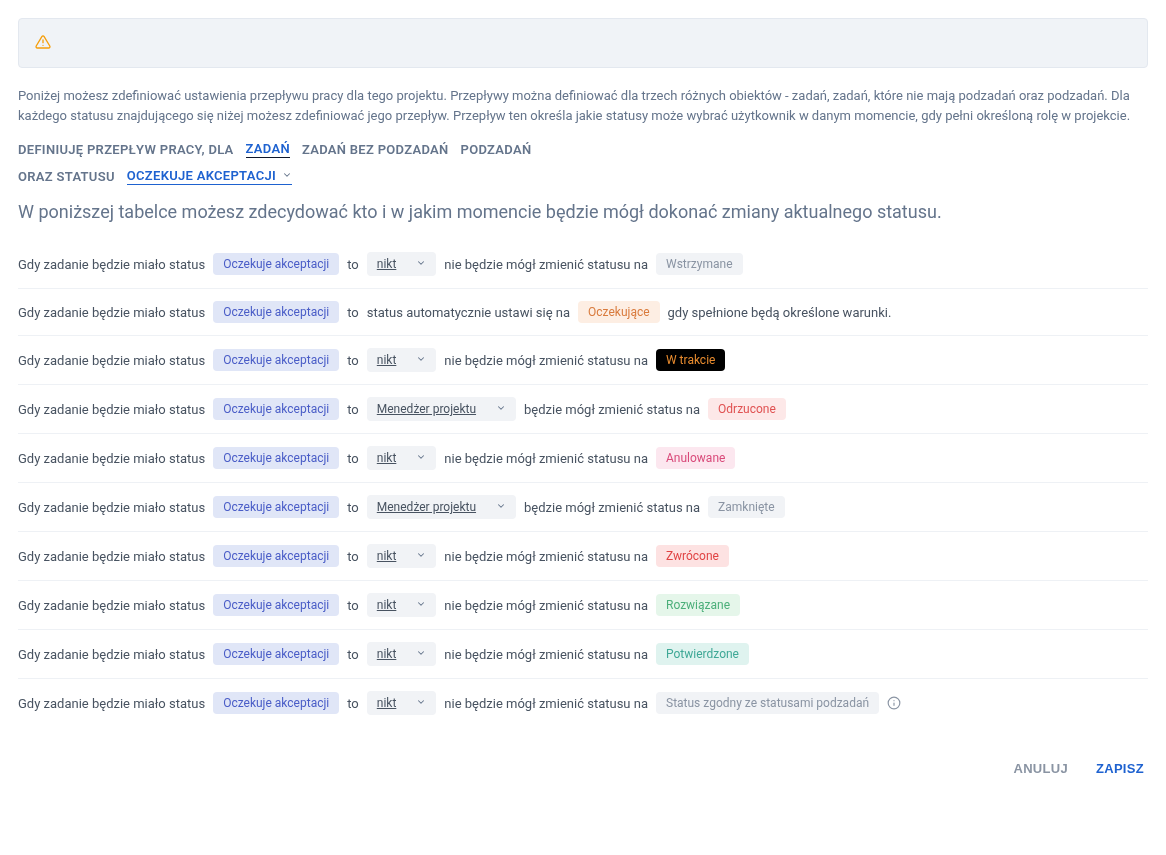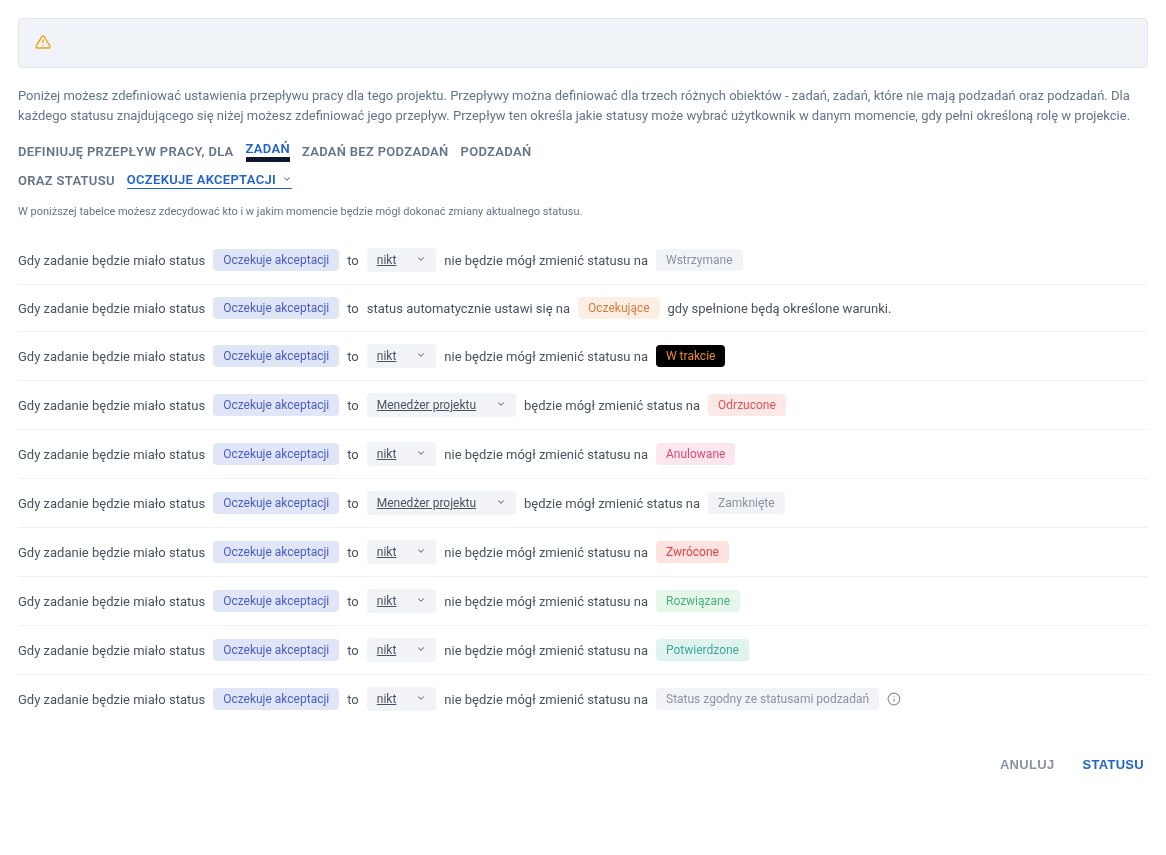--- a/index.html
+++ b/index.html
@@ -74,37 +74,37 @@
   }
   .tab-link {
     color: #64748b;
     font-weight: 600;
     letter-spacing: 0.3px;
     cursor: pointer;
     text-decoration: none;
   }
   .tab-link.active {
     color: #1e62d0;
-    border-bottom: 5px solid #0f172a;
+    border-bottom: 1px solid #0f172a;
     padding-bottom: 1px;
   }
   .status-dropdown-link {
     color: #1e62d0;
     font-weight: 600;
     letter-spacing: 0.3px;
     cursor: pointer;
     display: inline-flex;
     align-items: center;
     gap: 6px;
     border-bottom: 1px solid #1e62d0;
     padding-bottom: 1px;
   }
   .chevron-small { width: 10px; height: 10px; }
   .sub-description {
-    font-size: 11px;
+    font-size: 18px;
     color: #64748b;
     margin-top: 16px;
     margin-bottom: 18px;
   }
   .rules-list {
     display: flex;
     flex-direction: column;
   }
   .rule-row {
     display: flex;
@@ -341,16 +341,16 @@
             <circle cx="12" cy="12" r="10"></circle>
             <line x1="12" y1="16" x2="12" y2="12"></line>
             <line x1="12" y1="8" x2="12.01" y2="8"></line>
           </svg>
         </span>
       </div>
     </div>
 
   <div class="modal-footer">
     <button class="btn btn-cancel">ANULUJ</button>
-    <button class="btn btn-save">STATUSU</button>
+    <button class="btn btn-save">ZAPISZ</button>
   </div>
 
 </div>
 
 </body></html>

